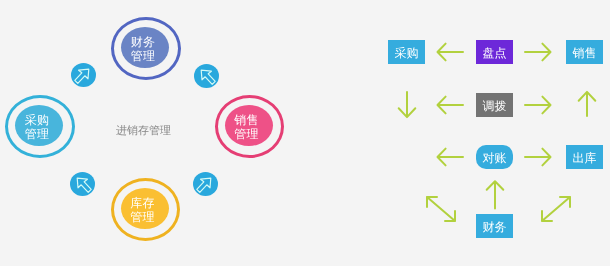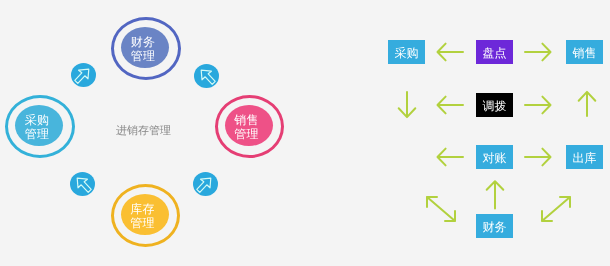--- a/index.html
+++ b/index.html
@@ -40,21 +40,21 @@
    </div>
  </div>
 
  <div class="node" style="left:215px;top:95px;width:69px;height:63px;border:3.6px solid #e53e74;">
    <div class="disc" style="left:6.5px;top:7px;width:48px;height:41px;background:#ee5187;">
      <span class="lbl">销售</span>
      <span class="lbl">管理</span>
    </div>
  </div>
 
- <div class="node" style="left:111px;top:184px;width:69px;height:63px;border:3.6px solid #efb220;">
+ <div class="node" style="left:111px;top:178px;width:69px;height:63px;border:3.6px solid #efb220;">
    <div class="disc" style="left:6.5px;top:7px;width:48px;height:41px;background:#fabf32;">
      <span class="lbl">库存</span>
      <span class="lbl">管理</span>
    </div>
  </div>
 
  <div class="center-label" style="left:116px;top:123px;">进销存管理</div>
 
  <div class="connector" style="left:71px;top:63px;background:#29a8dd;">
   <svg width="25" height="24" viewBox="0 0 25 24" preserveAspectRatio="none">
@@ -73,22 +73,22 @@
  </div>
  <div class="connector" style="left:193px;top:172px;background:#29a8dd;">
   <svg width="25" height="24" viewBox="0 0 25 24" preserveAspectRatio="none">
    <path d="M17.8 6.2 L17.0 15.8 L13.8 12.8 L6.8 20.4 L3.8 17.4 L10.8 9.8 L7.6 7.2 Z" fill="none" stroke="#d3f9f5" stroke-width="1.2" stroke-linejoin="round"></path>
   </svg>
  </div>
 
  <div class="fbox" style="left:388px;top:40px;width:37px;height:24px;background:#35acde;">采购</div>
  <div class="fbox" style="left:476px;top:40px;width:37px;height:24px;background:#6d28d9;">盘点</div>
  <div class="fbox" style="left:566px;top:40px;width:37px;height:24px;background:#35acde;">销售</div>
- <div class="fbox" style="left:476px;top:93px;width:37px;height:24px;background:#000000;">调拨</div>
- <div class="fbox" style="left:476px;top:145px;width:37px;height:24px;background:#35acde;">对账</div>
+ <div class="fbox" style="left:476px;top:93px;width:37px;height:24px;background:#737373;">调拨</div>
+ <div class="fbox" style="left:476px;top:145px;width:37px;height:24px;background:#35acde;border-radius:10px;">对账</div>
  <div class="fbox" style="left:566px;top:145px;width:37px;height:24px;background:#35acde;">出库</div>
  <div class="fbox" style="left:476px;top:214px;width:37px;height:24px;background:#35acde;">财务</div>
 
  <div class="farrow" style="left:436px;top:42px;">
   <svg width="28" height="20" viewBox="0 0 28 20">
    <path d="M27 10 L2 10 M9.6 1.6 L1.5 10 L9.6 18.4" fill="none" stroke="#b2d13e" stroke-width="2" stroke-linecap="round" stroke-linejoin="round"></path>
   </svg>
  </div>
  <div class="farrow" style="left:524px;top:42px;">
   <svg width="28" height="20" viewBox="0 0 28 20">

